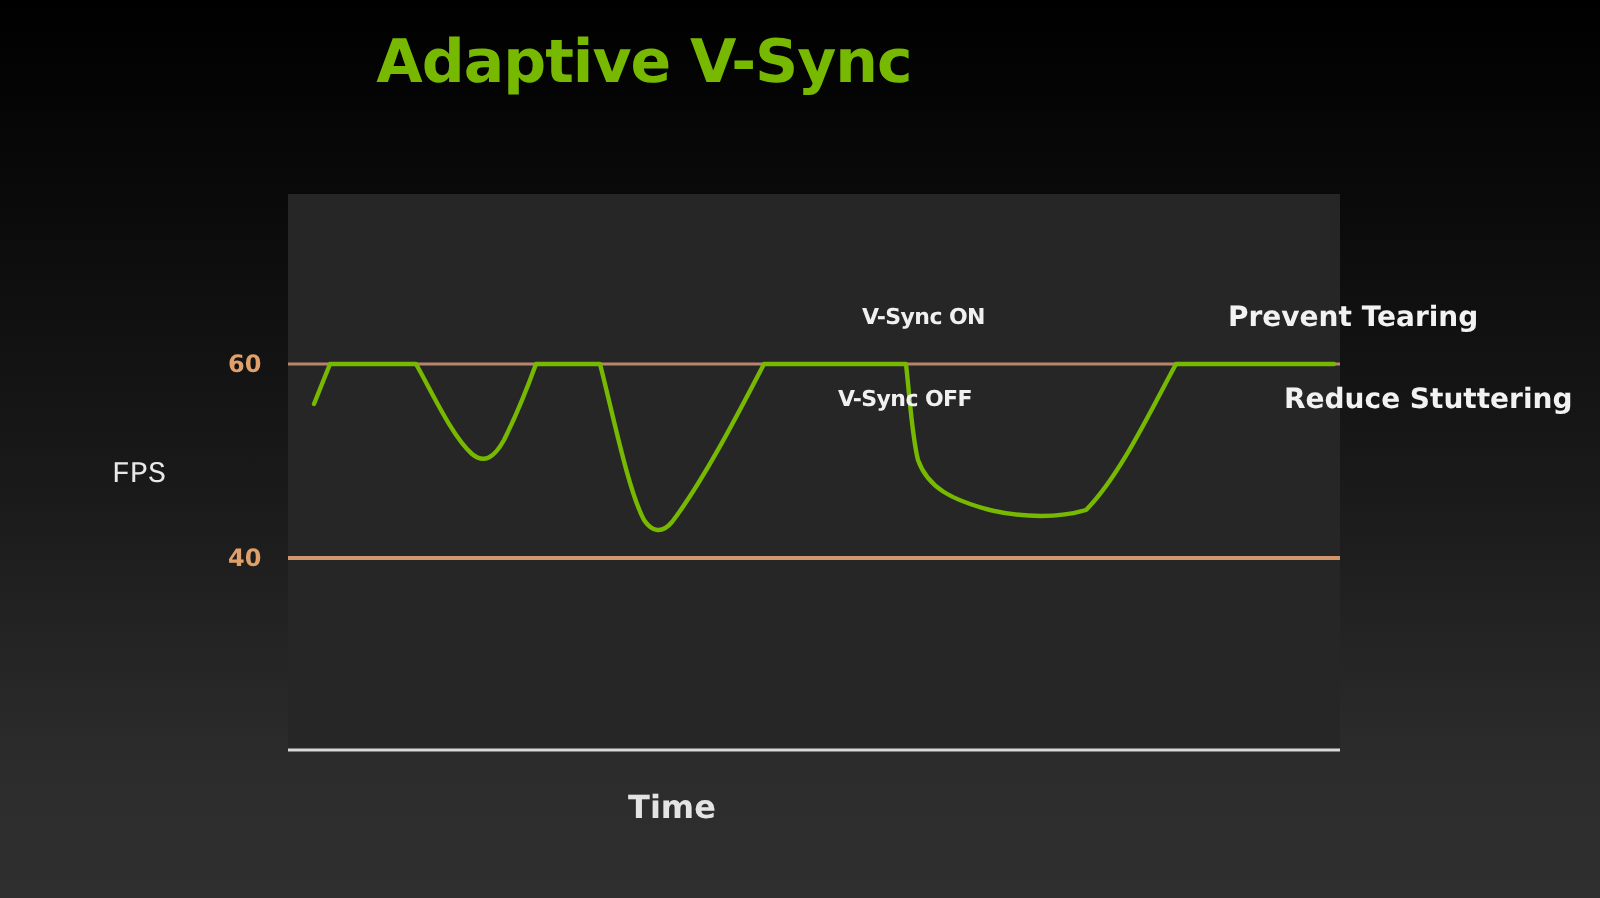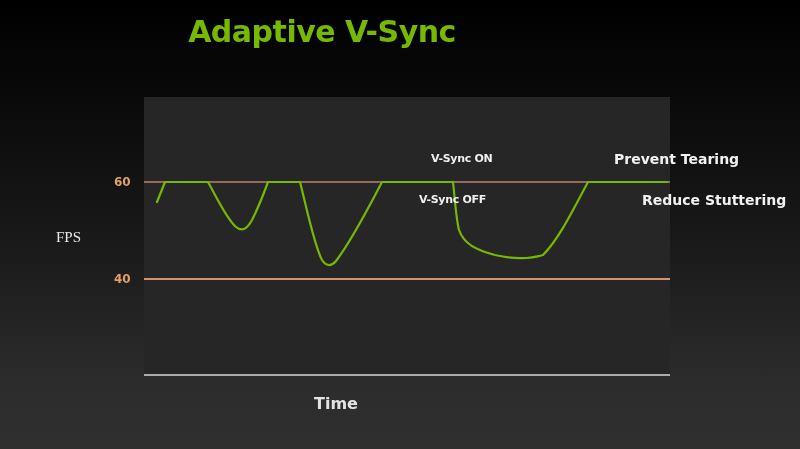--- a/index.html
+++ b/index.html
@@ -17,21 +17,21 @@
       position: absolute; left: 144px; top: 97px; width: 526px; height: 279px;
       background: #262626;
     }
     svg.chart { position: absolute; left: 0; top: 0; }
     .tick {
       position: absolute; font-size: 12px; color: #e0a06a; font-weight: bold;
       font-family: "DejaVu Sans", sans-serif;
     }
     .ylabel {
       position: absolute; left: 56px; top: 229px; font-size: 15px; color: #e8e8e8;
-      font-family: Liberation Serif, serif;
+      font-family: Liberation Mono, monospace;
     }
     .xlabel {
       position: absolute; left: 0; width: 672px; text-align: center; top: 394px;
       font-size: 16px; color: #e4e4e4; font-weight: bold;
       font-family: "DejaVu Sans", sans-serif;
     }
     .annot {
       position: absolute; font-size: 11px; color: #f0f0f0; font-weight: bold;
       font-family: "DejaVu Sans", sans-serif; letter-spacing: -0.3px; margin-left: 40px;
     }

